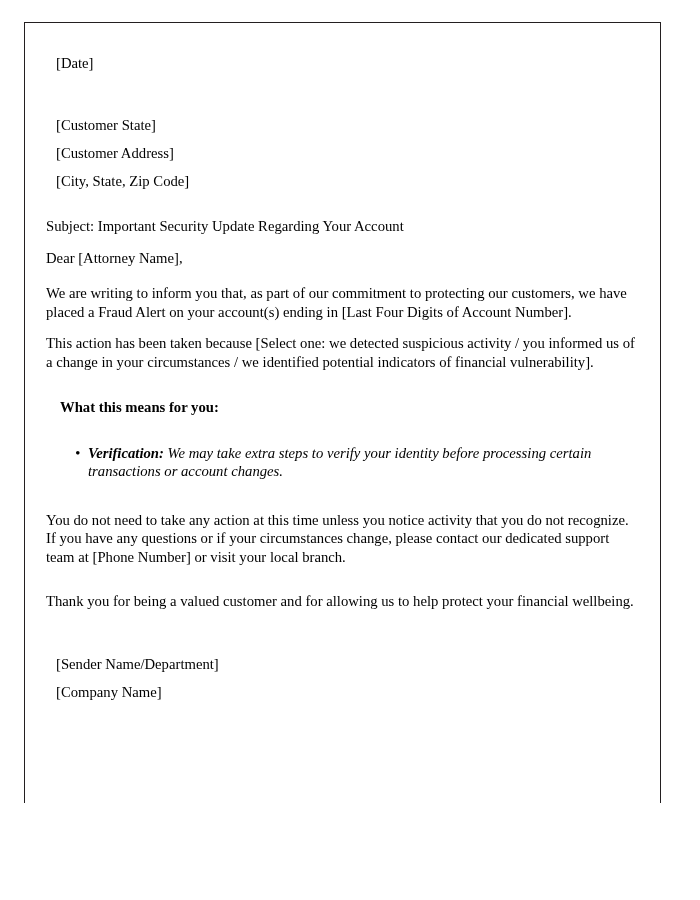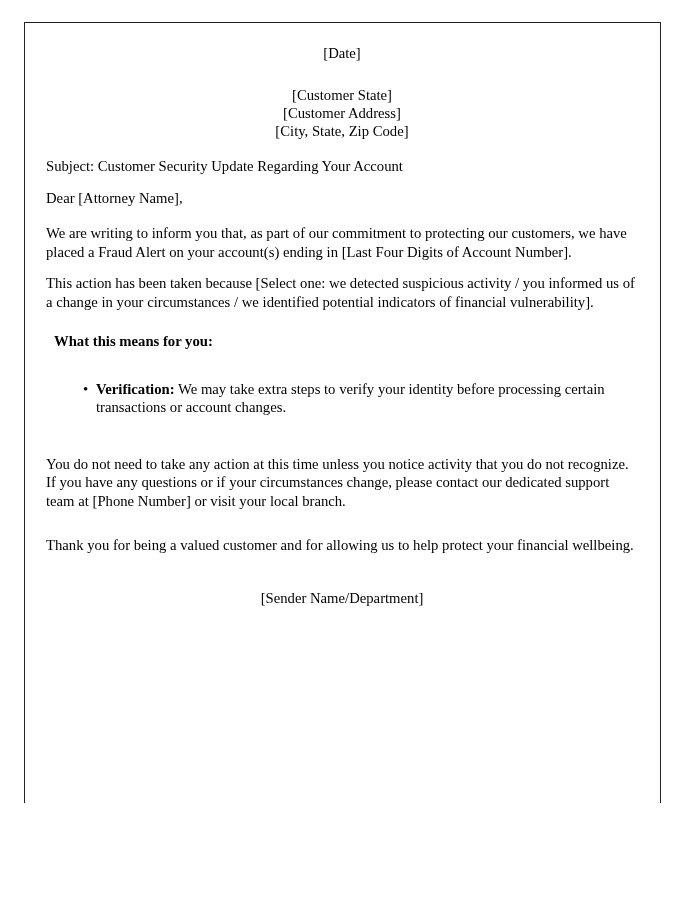--- a/index.html
+++ b/index.html
@@ -37,41 +37,41 @@
     line-height: 18px;
     text-align: left;
   }
 
   .gap-lg { height: 24px; }
   .gap-md { height: 21px; }
   .gap-sm { height: 17px; }
   .gap-xs { height: 13px; }
 
   .addr-line {
-    margin: 0;
+    margin: 10px;
     line-height: 18px;
     white-space: nowrap;
-    text-align: center;
   }
 
   p.para {
     margin: 0;
     line-height: 18.5px;
   }
 
   .heading {
-    margin: 8px;
+    margin: 14px;
     font-weight: bold;
     line-height: 18.5px;
   }
 
   ul.bullets {
-    margin: 8px;
+    margin: 0;
     padding: 0 0 0 42px;
     list-style: none;
+    font-style: italic;
   }
   ul.bullets > li {
     position: relative;
     margin: 0 0 0 0;
     line-height: 18.5px;
     padding-left: 0;
   }
   ul.bullets > li::before {
     content: "\2022";
     position: absolute;
@@ -92,21 +92,21 @@
   <div class="addr-line">[Date]</div>
 
   <div class="gap-lg"></div>
 
   <div class="addr-line">[Customer State]</div>
   <div class="addr-line">[Customer Address]</div>
   <div class="addr-line">[City, State, Zip Code]</div>
 
   <div class="gap-sm"></div>
 
-  <p class="para">Subject: Customer Security Update Regarding Your Account</p>
+  <p class="para">Subject: Important Security Update Regarding Your Account</p>
 
   <div class="gap-xs"></div>
 
   <p class="para">Dear [Attorney Name],</p>
 
   <div class="gap-sm"></div>
 
   <p class="para">We are writing to inform you that, as part of our commitment to protecting our customers, we have placed a Fraud Alert on your account(s) ending in [Last Four Digits of Account Number].</p>
 
   <div class="gap-xs"></div>
@@ -136,14 +136,15 @@
   <div class="gap-xs"></div>
 
   <p class="para">Thank you for being a valued customer and for allowing us to help protect your financial wellbeing.</p>
 
   <div class="gap-xs"></div>
 
 
   <div class="gap-md"></div>
 
   <div class="addr-line">[Sender Name/Department]</div>
+  <div class="addr-line">[Company Name]</div>
 
 </div>
 
 </body></html>

